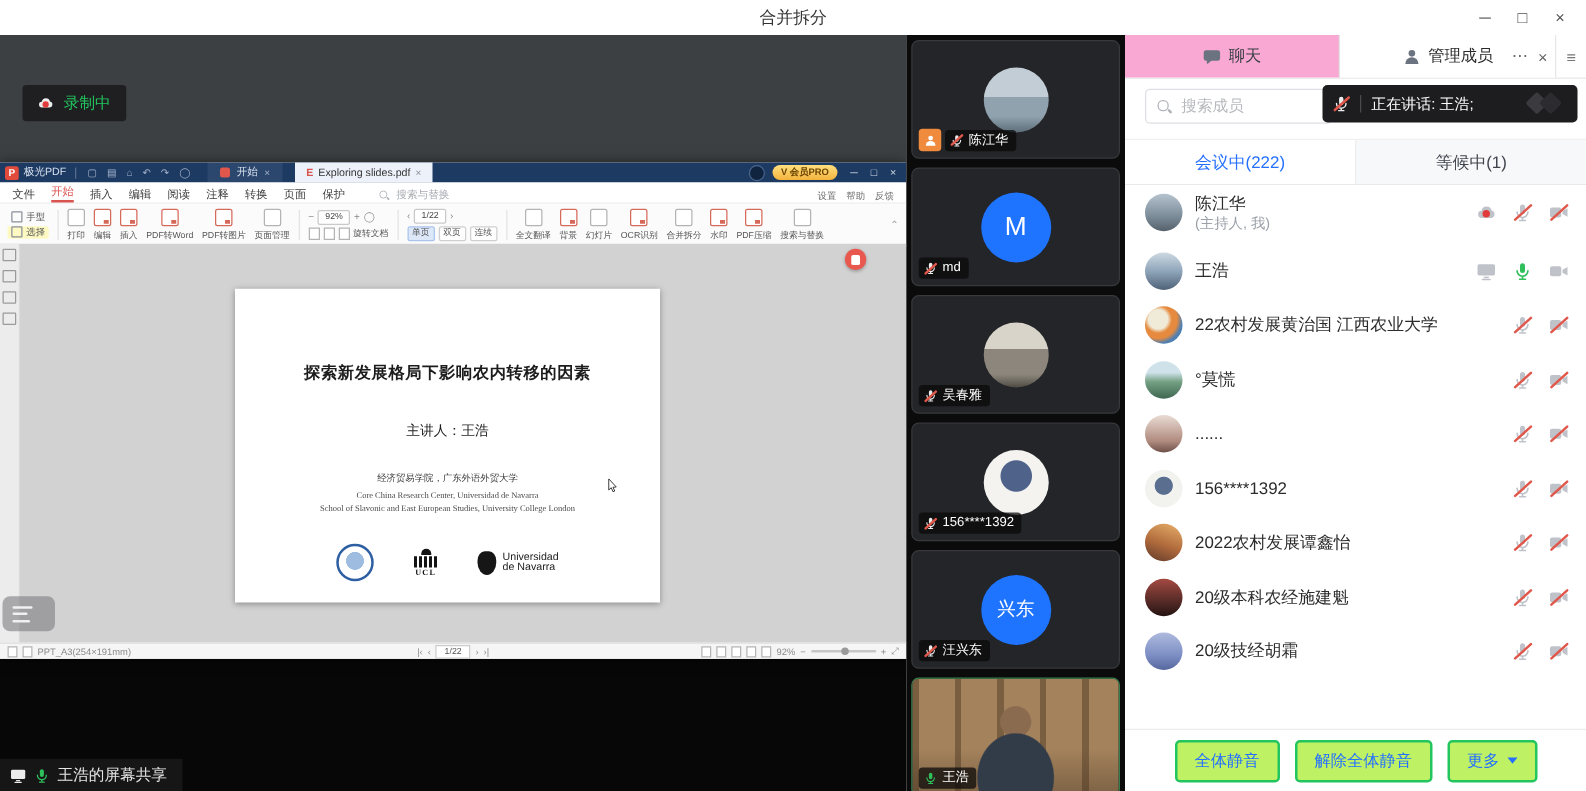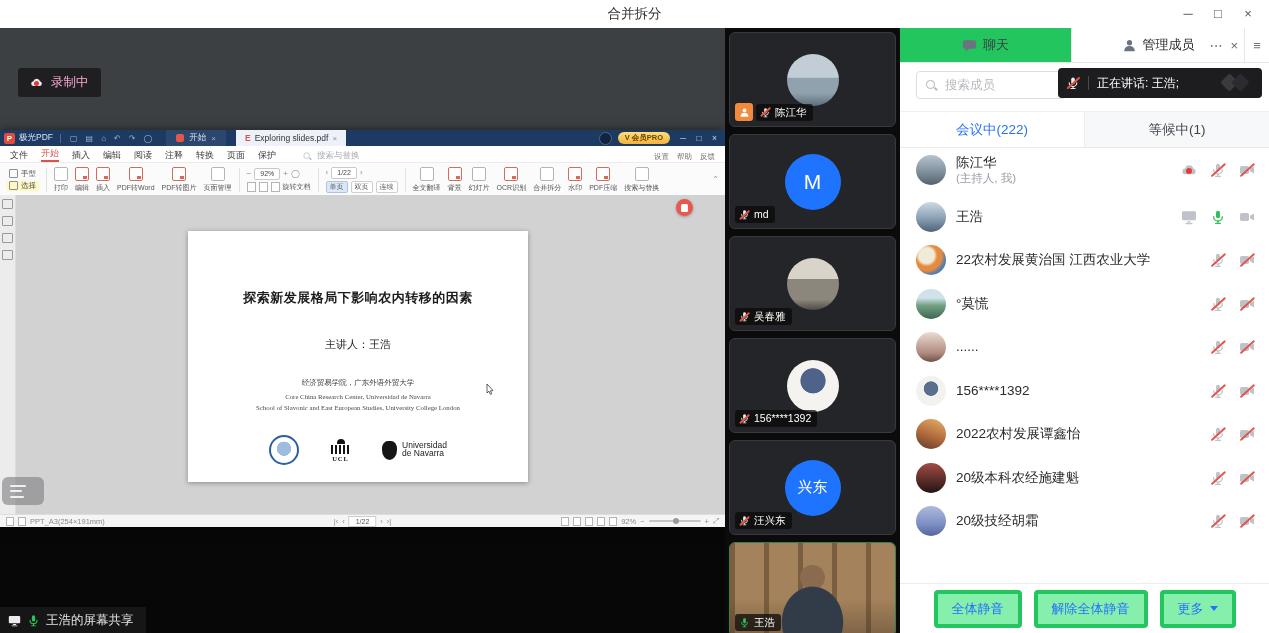--- a/index.html
+++ b/index.html
@@ -10,21 +10,21 @@
             border-bottom:1px solid #ebebeb;display:flex;align-items:center;justify-content:center;}
   .titlebar .wtitle{font-size:13.5px;color:#333;}
   .winctl{position:absolute;right:6px;top:0;height:28px;display:flex;align-items:center;}
   .winctl span{width:30px;text-align:center;color:#555;font-size:13px;line-height:28px;cursor:default;}
   
   .main{position:absolute;top:28px;left:0;width:1269px;height:605px;display:flex;}
   
   .share{position:relative;width:725px;height:605px;background:#3d4042;overflow:hidden;flex:none;}
   .share-bottom{position:absolute;left:0;right:0;top:499px;bottom:0;background:#070707;}
   .rec-chip{position:absolute;left:18px;top:40px;height:29px;background:rgba(28,28,30,.9);
-            border-radius:3px;display:flex;align-items:center;gap:8px;padding:0 12px;color:#f9a8d4;font-size:12.5px;z-index:5;}
+            border-radius:3px;display:flex;align-items:center;gap:8px;padding:0 12px;color:#22c55e;font-size:12.5px;z-index:5;}
   .share-banner{position:absolute;left:0;bottom:0;height:26px;background:#161616;display:flex;
                 align-items:center;gap:6px;padding:0 12px 0 8px;color:#e3e3e3;font-size:12.5px;z-index:6;}
   
   .pdfwin{position:absolute;left:0;top:102px;width:725px;height:397px;background:#fff;box-shadow:0 0 10px rgba(0,0,0,.55);}
   .pdf-tb{height:16px;background:#1d3a63;display:flex;align-items:center;font-size:8.5px;color:#d7e0ee;padding:0 4px;gap:4px;}
   .logoP{width:11px;height:11px;background:#e14b3c;color:#fff;font-weight:bold;font-size:8px;
          display:flex;align-items:center;justify-content:center;border-radius:2px;flex:none;}
   .tb-ic{color:#b9c6da;font-size:8px;opacity:.85;padding:0 2px;}
   .tb-sep{width:1px;height:9px;background:rgba(255,255,255,.25);margin:0 3px;}
   .start-tab{height:16px;display:flex;align-items:center;gap:5px;padding:0 10px;background:rgba(255,255,255,.07);margin-left:8px;}
@@ -121,21 +121,21 @@
       repeating-linear-gradient(90deg,rgba(70,50,30,.45) 0 5px,rgba(0,0,0,0) 5px 34px),
       linear-gradient(180deg,#a4825c 0 60%,#7c6244);}
   .trow{position:absolute;left:5px;bottom:5px;display:flex;align-items:center;gap:3px;z-index:2;}
   .tchip{display:flex;align-items:center;gap:4px;background:rgba(10,10,10,.74);border-radius:3px;
          padding:2px 6px 2px 4px;color:#fff;font-size:10.5px;line-height:13px;white-space:nowrap;}
   .hbadge{width:18px;height:18px;background:#f08a3c;border-radius:3px;display:flex;align-items:center;justify-content:center;color:#fff;flex:none;}
   
   .panel{position:relative;width:369px;height:605px;background:#fff;flex:none;}
   .phead{height:34px;display:flex;border-bottom:1px solid #e7e7e7;}
   .ptab{width:172px;display:flex;align-items:center;justify-content:center;gap:6px;font-size:13px;color:#2b2b2b;box-sizing:border-box;}
-  .ptab.chat{background:#22c55e;border-right:1px solid #e3e3e3;color:#3c4046;justify-content:center;}
+  .ptab.chat{background:#f9a8d4;border-right:1px solid #e3e3e3;color:#3c4046;justify-content:center;}
   .ptab.members{background:#fff;position:relative;}
   .phead-act{position:absolute;right:6px;top:0;height:34px;display:flex;align-items:center;gap:8px;color:#666;font-size:13px;}
   .pmenu{flex:1;display:flex;align-items:center;justify-content:center;border-left:1px solid #e7e7e7;color:#777;font-size:13px;}
   .ticon{width:15px;height:15px;color:#6b7280;}
   .ticon svg{width:15px;height:15px;fill:currentColor;display:block;}
   .psearch{position:relative;height:48px;}
   .search-box{position:absolute;left:16px;top:8px;width:150px;height:28px;border:1px solid #dcdee2;border-radius:4px;
               display:flex;align-items:center;gap:6px;padding:0 8px;background:#fff;box-sizing:border-box;}
   .search-box input{border:0;outline:0;width:100%;font-size:12.5px;color:#333;font-family:inherit;}
   .search-box input::placeholder{color:#b7b9be;}
@@ -165,21 +165,21 @@
   .mav3{background:radial-gradient(circle at 35% 35%,#f0ead8 0 28%,#e58a3e 40% 55%,#4d7fb3 70%);}
   .mav4{background:linear-gradient(180deg,#cfe2ea 0 30%,#74a083 55%,#3f6651);}
   .mav5{background:linear-gradient(180deg,#e9dcd4,#b08a7e 70%,#6d5049);}
   .mav6{background:radial-gradient(circle at 50% 42%,#5a6f8f 0 30%,#f2f2ef 33%);}
   .mav7{background:linear-gradient(180deg,#f6f3ea 40%,#cfe0f2 70%,#f2e3c8);}
   .mav8{background:linear-gradient(200deg,#e8b06a,#b06a3c 55%,#5f3a2a);}
   .mav9{background:linear-gradient(180deg,#a34a42,#4a2522 70%,#241312);}
   .mav10{background:linear-gradient(180deg,#aebadd,#7d8fc4 60%,#55679e);}
   .pfoot{position:absolute;bottom:0;left:0;right:0;height:49px;border-top:1px solid #ececec;background:#fff;
          display:flex;align-items:center;justify-content:center;gap:12px;}
-  .fbtn{height:30px;padding:0 14px;border:4px solid #22c55e;border-radius:4px;background:#86efac;color:#2670ff;
+  .fbtn{height:30px;padding:0 14px;border:2px solid #22c55e;border-radius:4px;background:#bef264;color:#2670ff;
         font-size:13px;display:flex;align-items:center;gap:6px;cursor:default;}
   .caret{width:0;height:0;border-left:4px solid transparent;border-right:4px solid transparent;border-top:5px solid #2670ff;display:block;}
   
   .ic{position:relative;width:16px;height:16px;color:#bfc3c9;flex:none;}
   .ic svg{width:100%;height:100%;fill:currentColor;display:block;}
   .ic.green{color:#2fbf5b;}
   .ic.white{color:#ececec;}
   .ic.sm{width:11px;height:11px;}
   .ic .slash{position:absolute;left:-1.5px;top:7px;width:19px;height:2.2px;background:#e0574b;
              transform:rotate(-42deg);border-radius:1px;display:block;}

